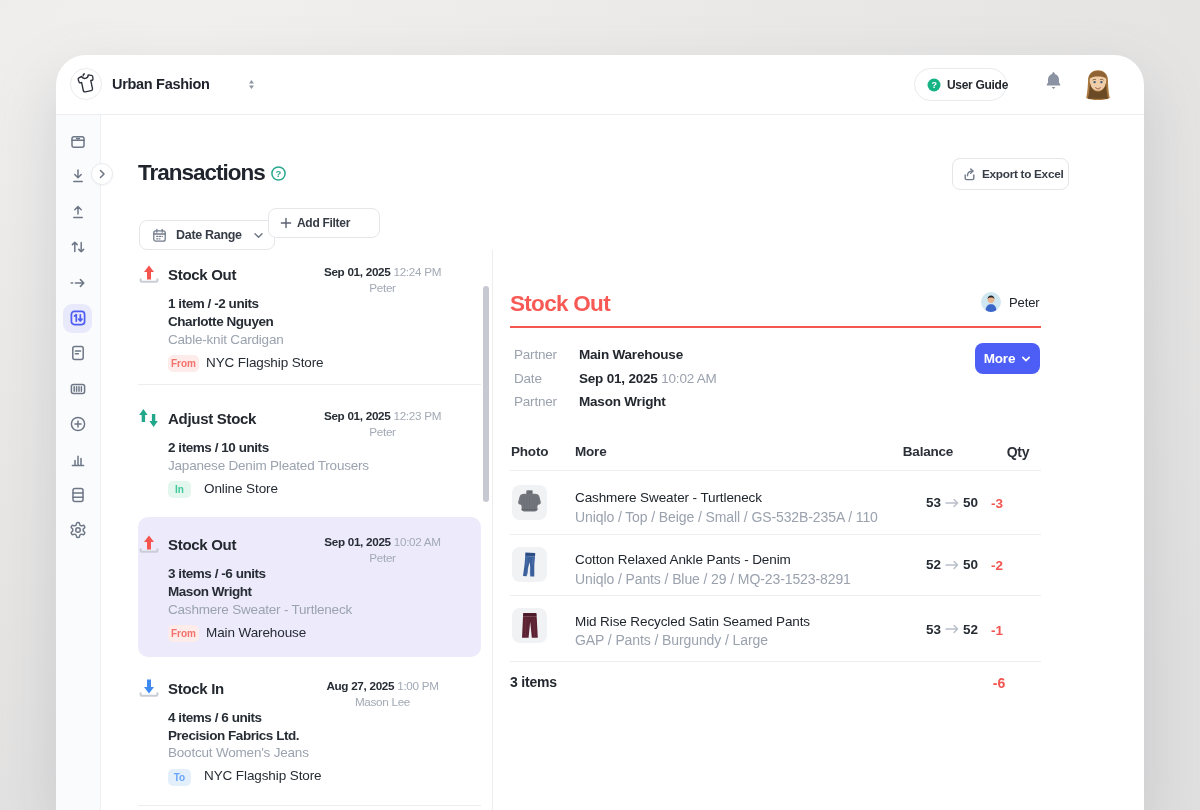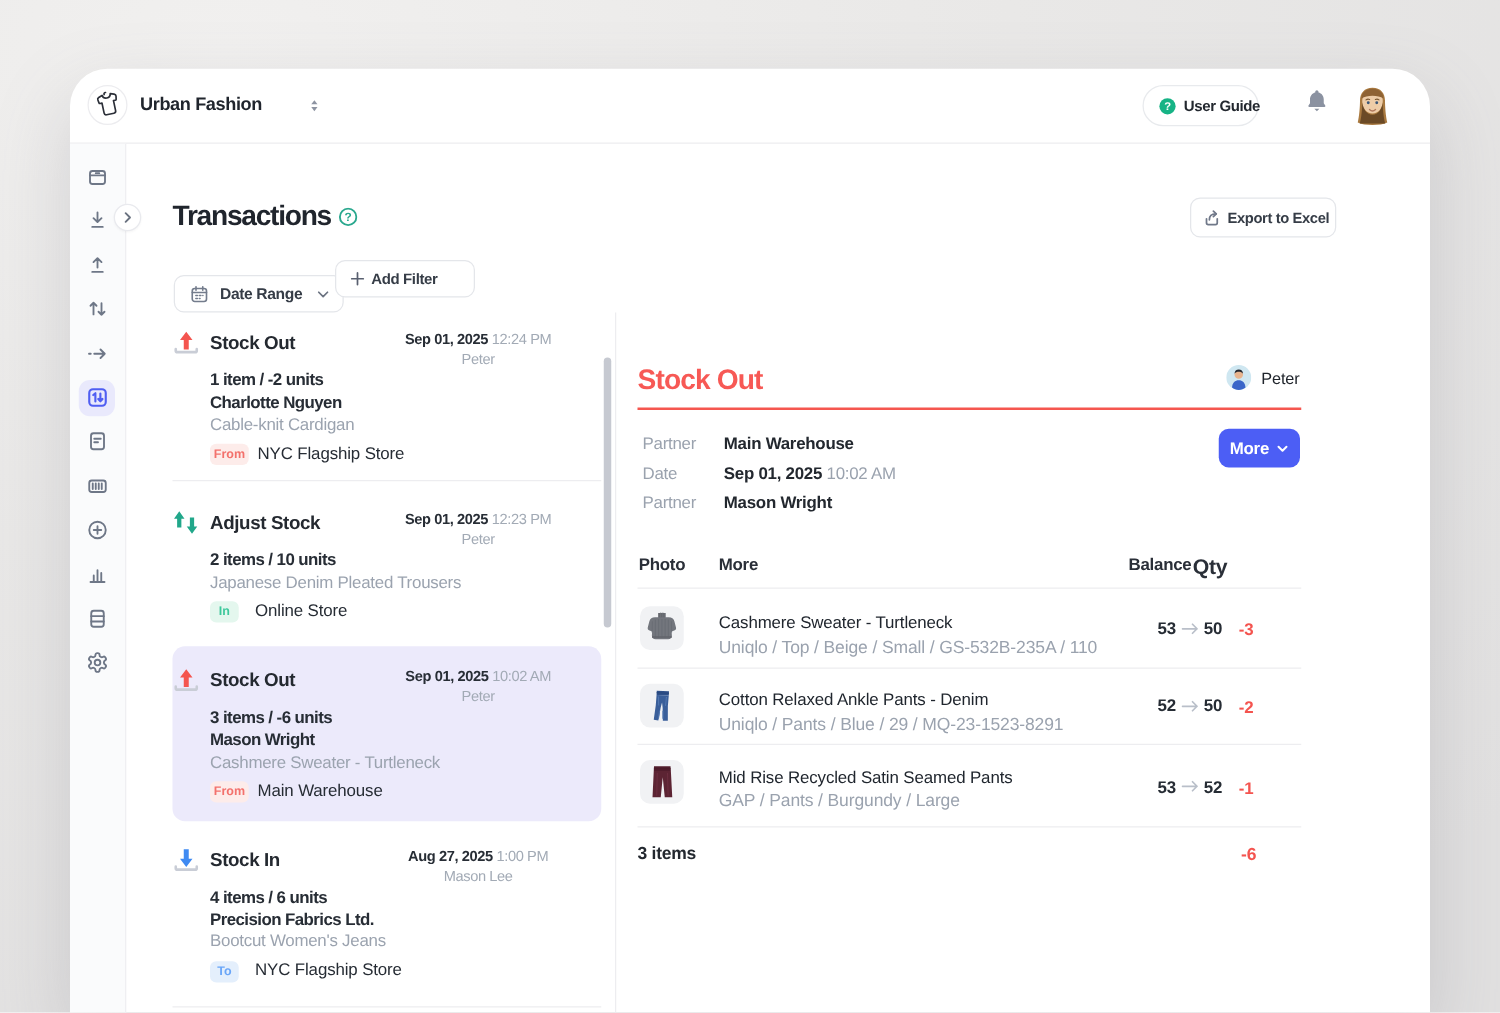--- a/index.html
+++ b/index.html
@@ -242,21 +242,21 @@
   <div class="abs" style="left:975px;top:343px;width:65px;height:31px;border-radius:8px;background:#4c5ef5;display:flex;align-items:center;justify-content:center">
     <span style="color:#fff;font-size:13.5px;font-weight:700;letter-spacing:-.2px">More</span>
     <svg style="margin-left:6px" width="10" height="10" viewBox="0 0 10 10" fill="none" stroke="#fff" stroke-width="1.6" stroke-linecap="round" stroke-linejoin="round">
         <path d="M1.8 3.4 L5 6.6 L8.2 3.4"></path>
       </svg>
   </div>
 
   <div class="abs sb" style="left:511px;top:444px;font-size:13.5px;color:#2a2f38">Photo</div>
   <div class="abs sb" style="left:575px;top:444px;font-size:13.5px;color:#2a2f38">More</div>
   <div class="abs sb right" style="left:878px;top:444px;width:100px;font-size:13.5px;color:#2a2f38">Balance</div>
-  <div class="abs sb right" style="left:928px;top:444px;width:80px;font-size:17px;color:#2a2f38">Qty</div>
+  <div class="abs sb right" style="left:978px;top:444px;width:80px;font-size:14px;color:#2a2f38">Qty</div>
   <div class="hline" style="left:510px;top:470px;width:531px"></div>
 
   <div class="thumb" style="left:512px;top:485px">
     <svg width="35" height="35" viewBox="0 0 35 35">
       <path d="M14.6 5.4 L20.4 5.4 L20.4 9.5 L14.6 9.5 Z" fill="#63666c"></path>
       <path d="M14.9 5.4 L14.9 9 M16.6 5 L16.6 9 M18.3 5 L18.3 9 M20 5.4 L20 9" stroke="#75787e" stroke-width="0.7"></path>
       <path d="M12 8.8 L23 8.8 C25.3 8.8 27 10 27.5 11.9 L28.8 16.9 C29.1 18 28.5 19 27.4 19.4 L25.3 20.1 L25.5 23.6 C25.6 25.2 24.3 26.4 22.5 26.4 L12.5 26.4 C10.7 26.4 9.4 25.2 9.5 23.6 L9.7 20.1 L7.6 19.4 C6.5 19 5.9 18 6.2 16.9 L7.5 11.9 C8 10 9.7 8.8 12 8.8 Z" fill="#73767d"></path>
       <path d="M12.3 10.6 L12.3 25 M14.9 10.2 L14.9 25.4 M17.5 10.2 L17.5 25.4 M20.1 10.2 L20.1 25.4 M22.7 10.6 L22.7 25 M9.9 12 L9.7 21 M25.1 12 L25.3 21" stroke="#686b72" stroke-width="0.65"></path>
       <path d="M9.6 24.6 L25.4 24.6" stroke="#62656b" stroke-width="1.1"></path>
     </svg>

